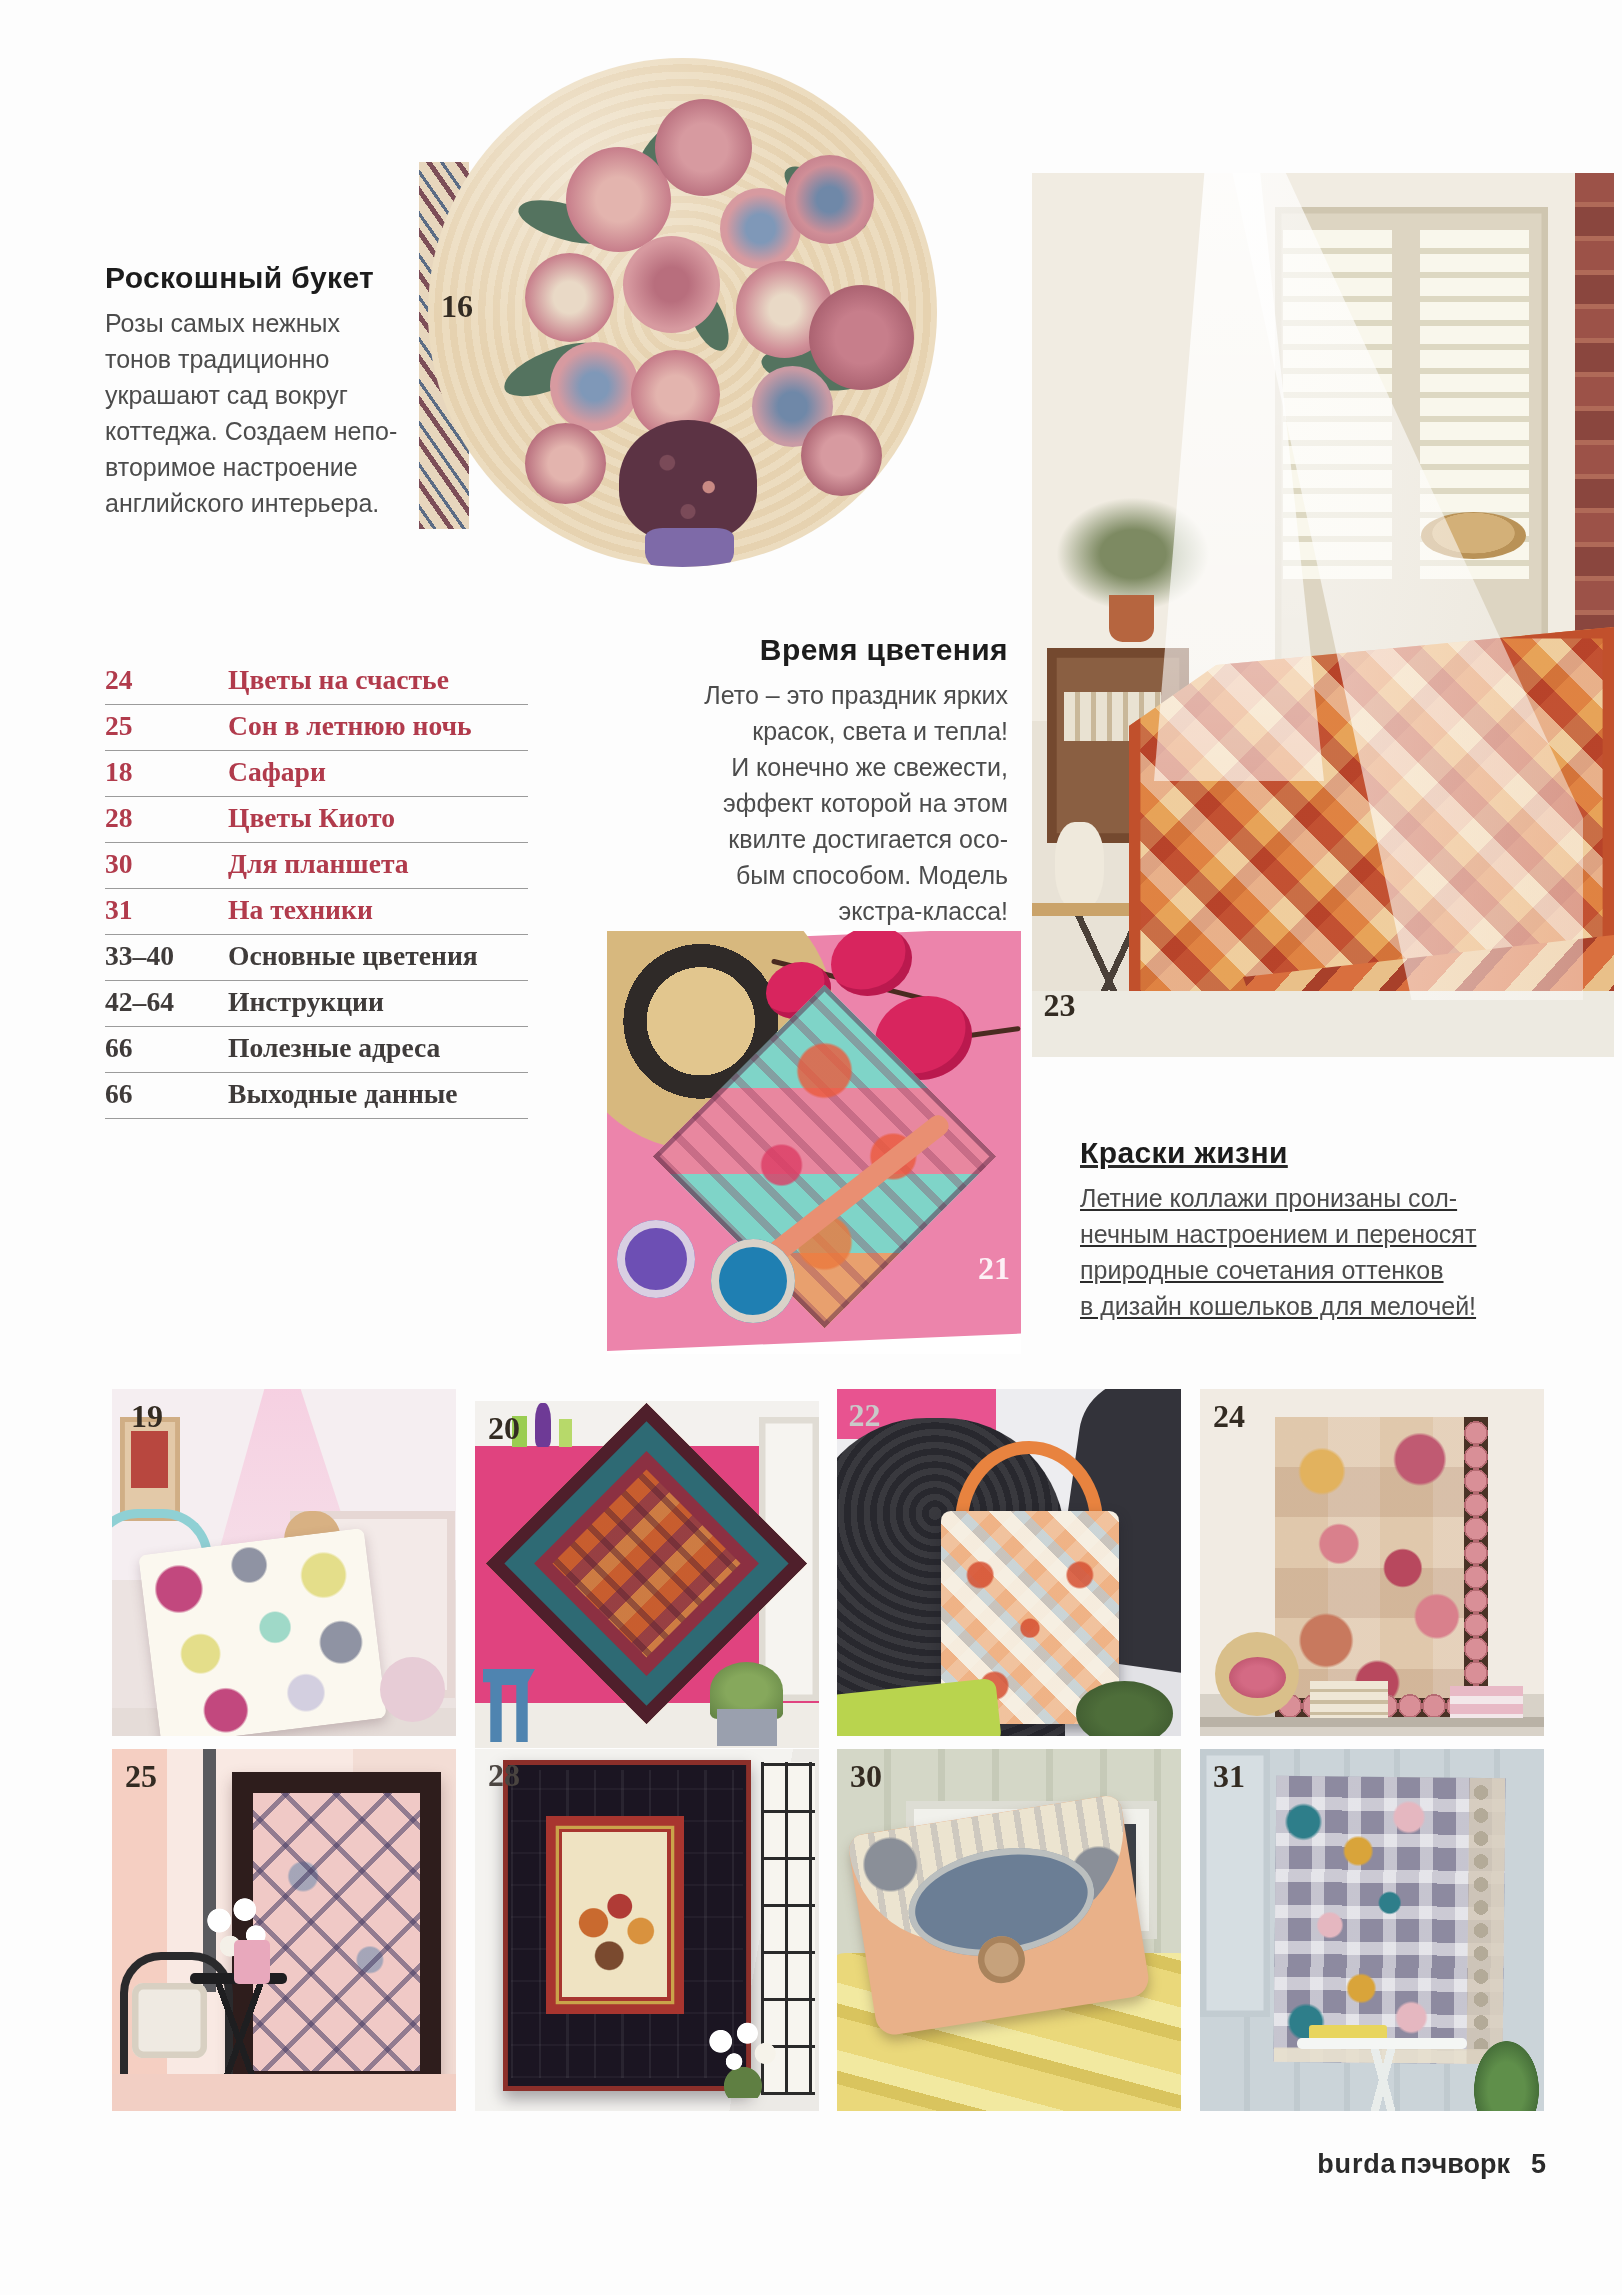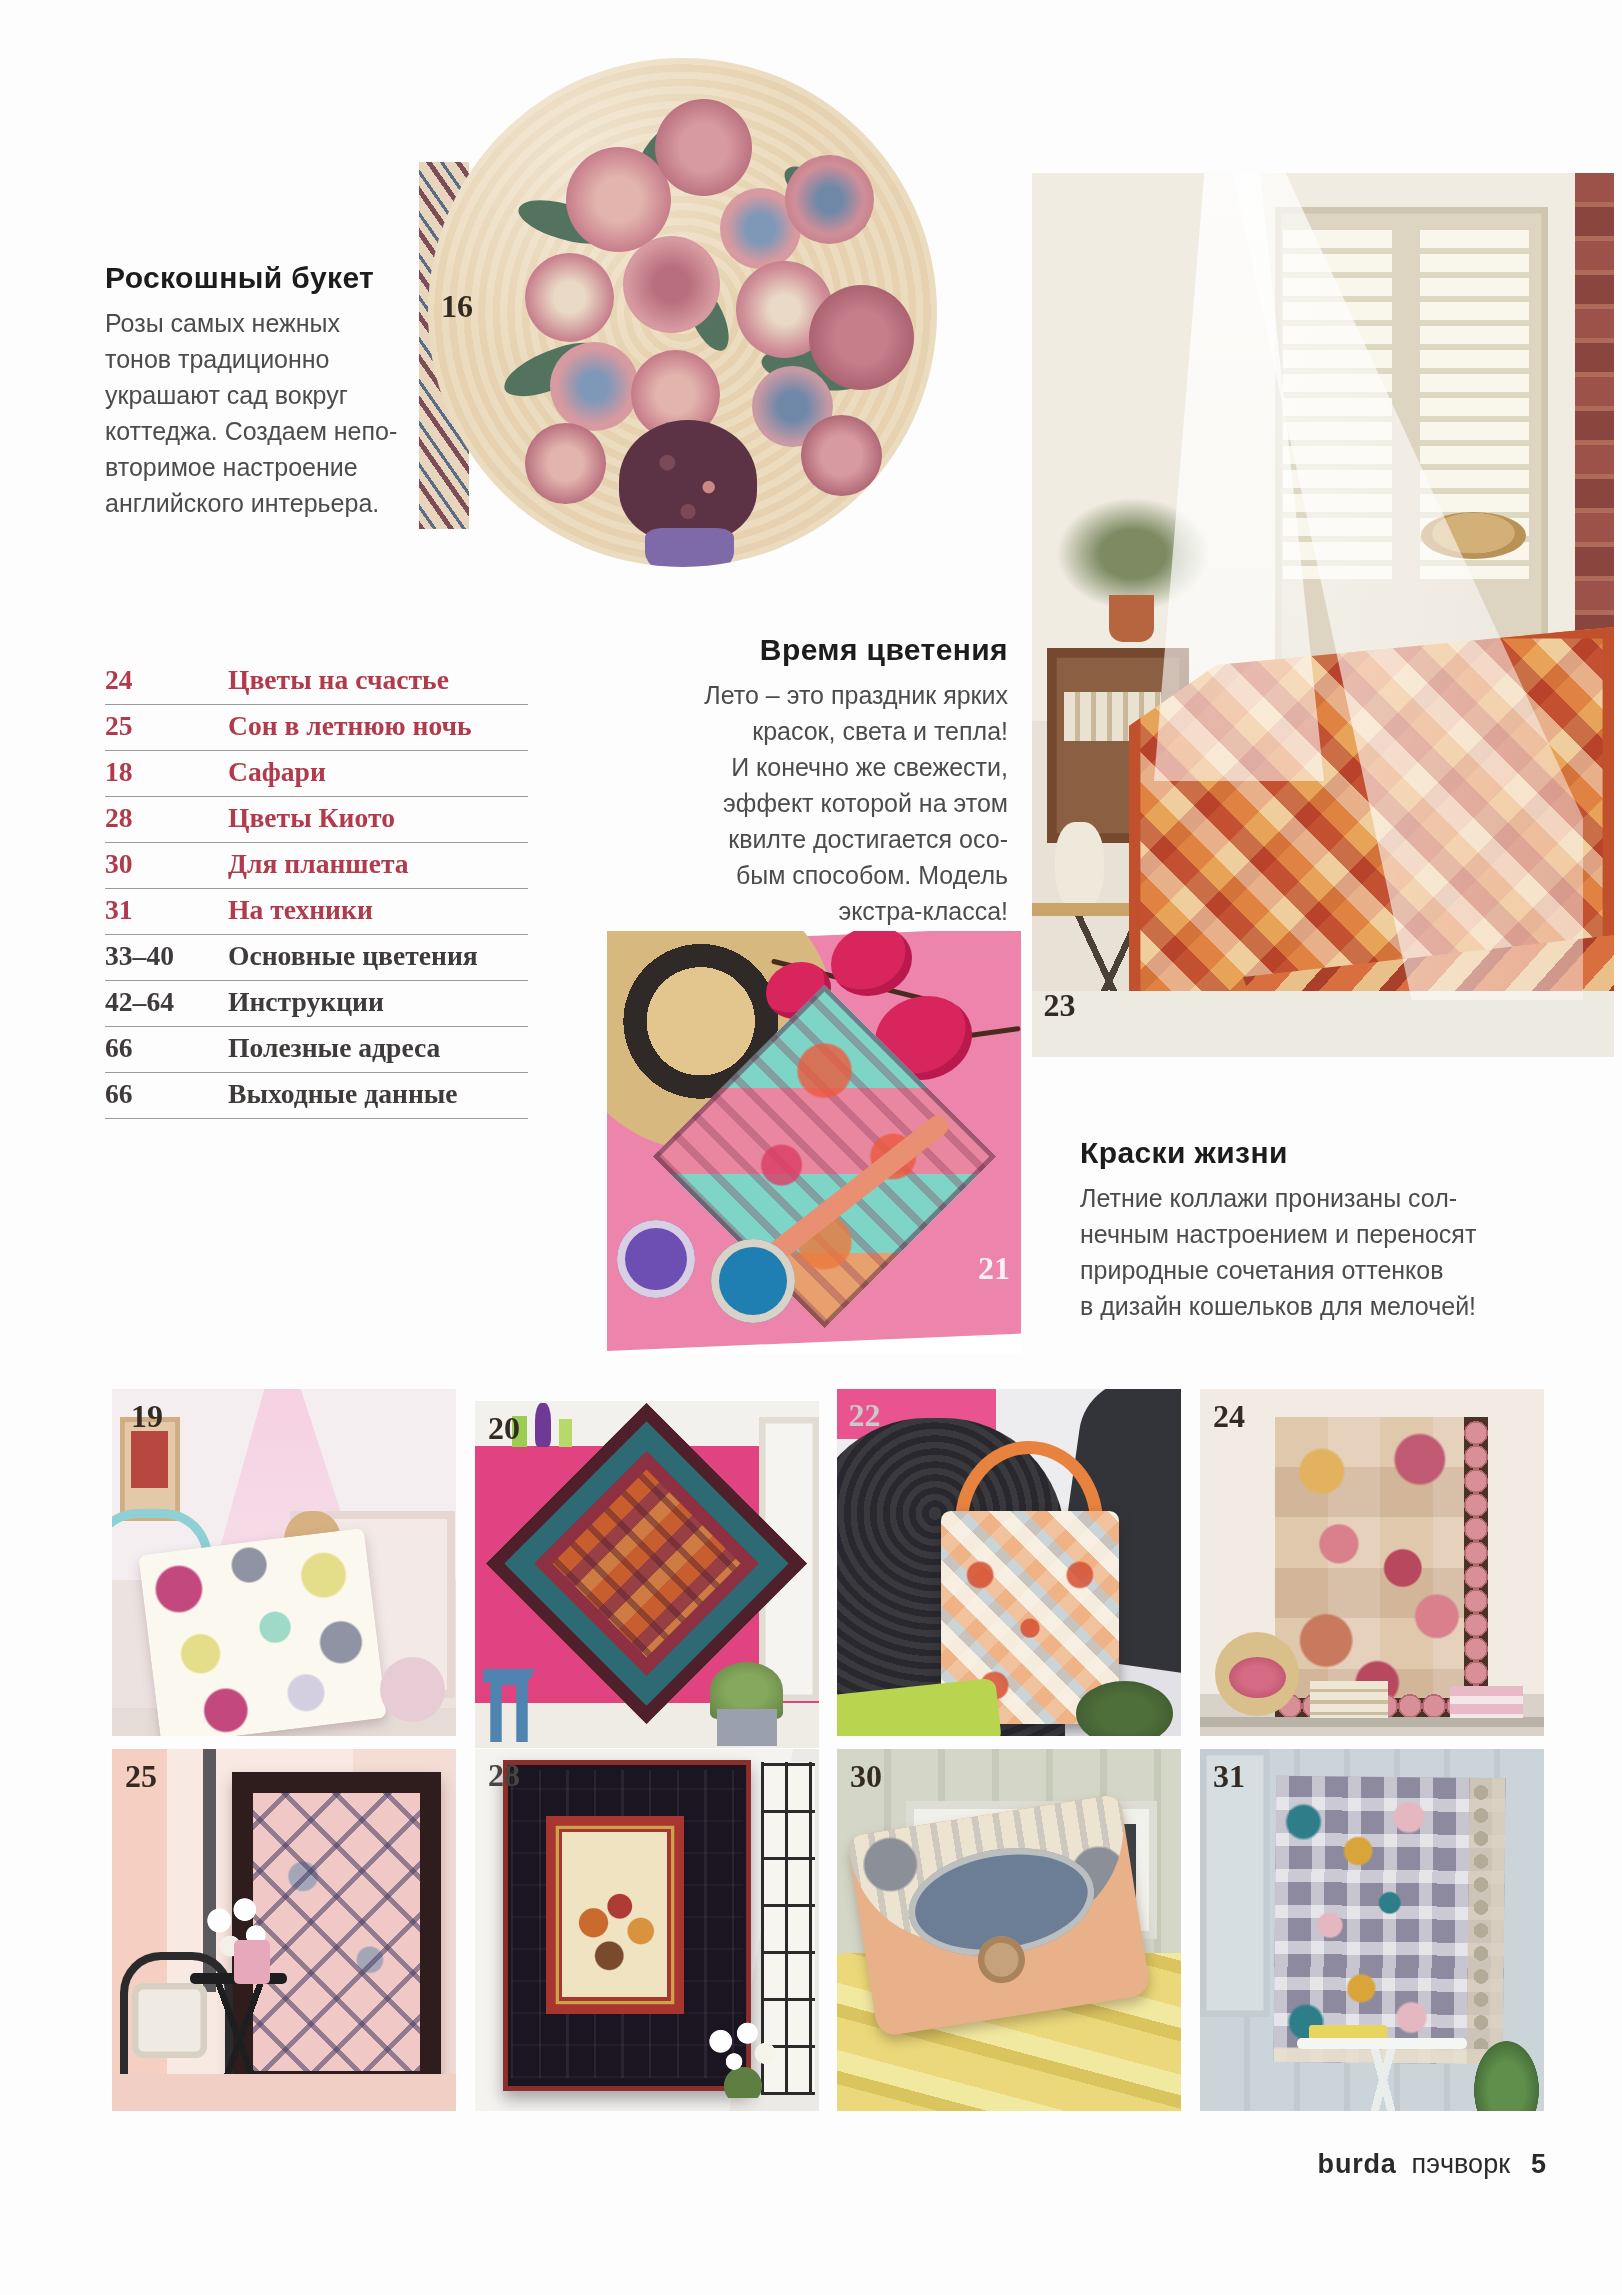--- a/index.html
+++ b/index.html
@@ -5,21 +5,21 @@
   html,body{margin:0;padding:0;background:#ffffff;}
   #page{position:relative;width:1622px;height:2295px;background:#fdfdfd;overflow:hidden;
         font-family:"Liberation Sans",sans-serif;color:#2b2b2b;}
 
   
   .feature{position:absolute;}
   .feature h2{margin:0 0 9.7px 0;font-size:30px;font-weight:bold;color:#1c1c1c;letter-spacing:0.4px;}
   .feature p{margin:0;font-size:25px;line-height:36px;color:#4c4c4c;white-space:pre-line;}
   .ft-top{left:105px;top:261px;width:324px;}
   .ft-bloom{left:649px;top:633px;width:359px;text-align:right;}
-  .ft-colors{left:1080px;top:1136px;width:438px;}
+  .ft-colors{left:1080px;top:1136px;width:438px;text-decoration:underline;}
 
   
   #toc{position:absolute;left:105px;top:659px;width:423px;font-family:"Liberation Serif",serif;}
   .toc-row{height:37px;padding-bottom:8px;border-bottom:1.6px solid #9b9b9b;
            display:flex;align-items:flex-end;font-size:27.6px;font-weight:bold;}
   .toc-row .n{width:123px;flex:none;}
   .toc-row .t{flex:1;}
   .toc-row.red{color:#b13b4c;}
   .toc-row.dark{color:#3f3b3a;}
 
@@ -334,21 +334,21 @@
       linear-gradient(75deg,transparent 47%,#e9edeb 47% 53%,transparent 53%),
       linear-gradient(-75deg,transparent 47%,#e9edeb 47% 53%,transparent 53%);}
   .t31-towel{position:absolute;left:109px;top:276px;width:78px;height:16px;background:#e8d55e;border-radius:3.2px;}
   .t31-plant{position:absolute;right:4.9px;top:292px;width:65px;height:70px;
     background:radial-gradient(ellipse at 50% 70%,#5f8f4a 40%,#47703a 70%,transparent 71%);}
 
   
   #footer{position:absolute;left:1184px;top:2149px;width:362px;text-align:right;
     font-size:27px;color:#2a2a2a;}
   #footer .brand{font-weight:bold;letter-spacing:0.8px;}
-  #footer .mag{margin-left:15px;}
+  #footer .mag{margin-left:4px;font-weight:bold;}
   #footer .pg{margin-left:21px;font-weight:bold;}
 </style>
 </head>
 <body>
 
 <div id="page">
 
   <div class="feature ft-top">
     <h2>Роскошный букет</h2>
     <p>Розы самых нежных

